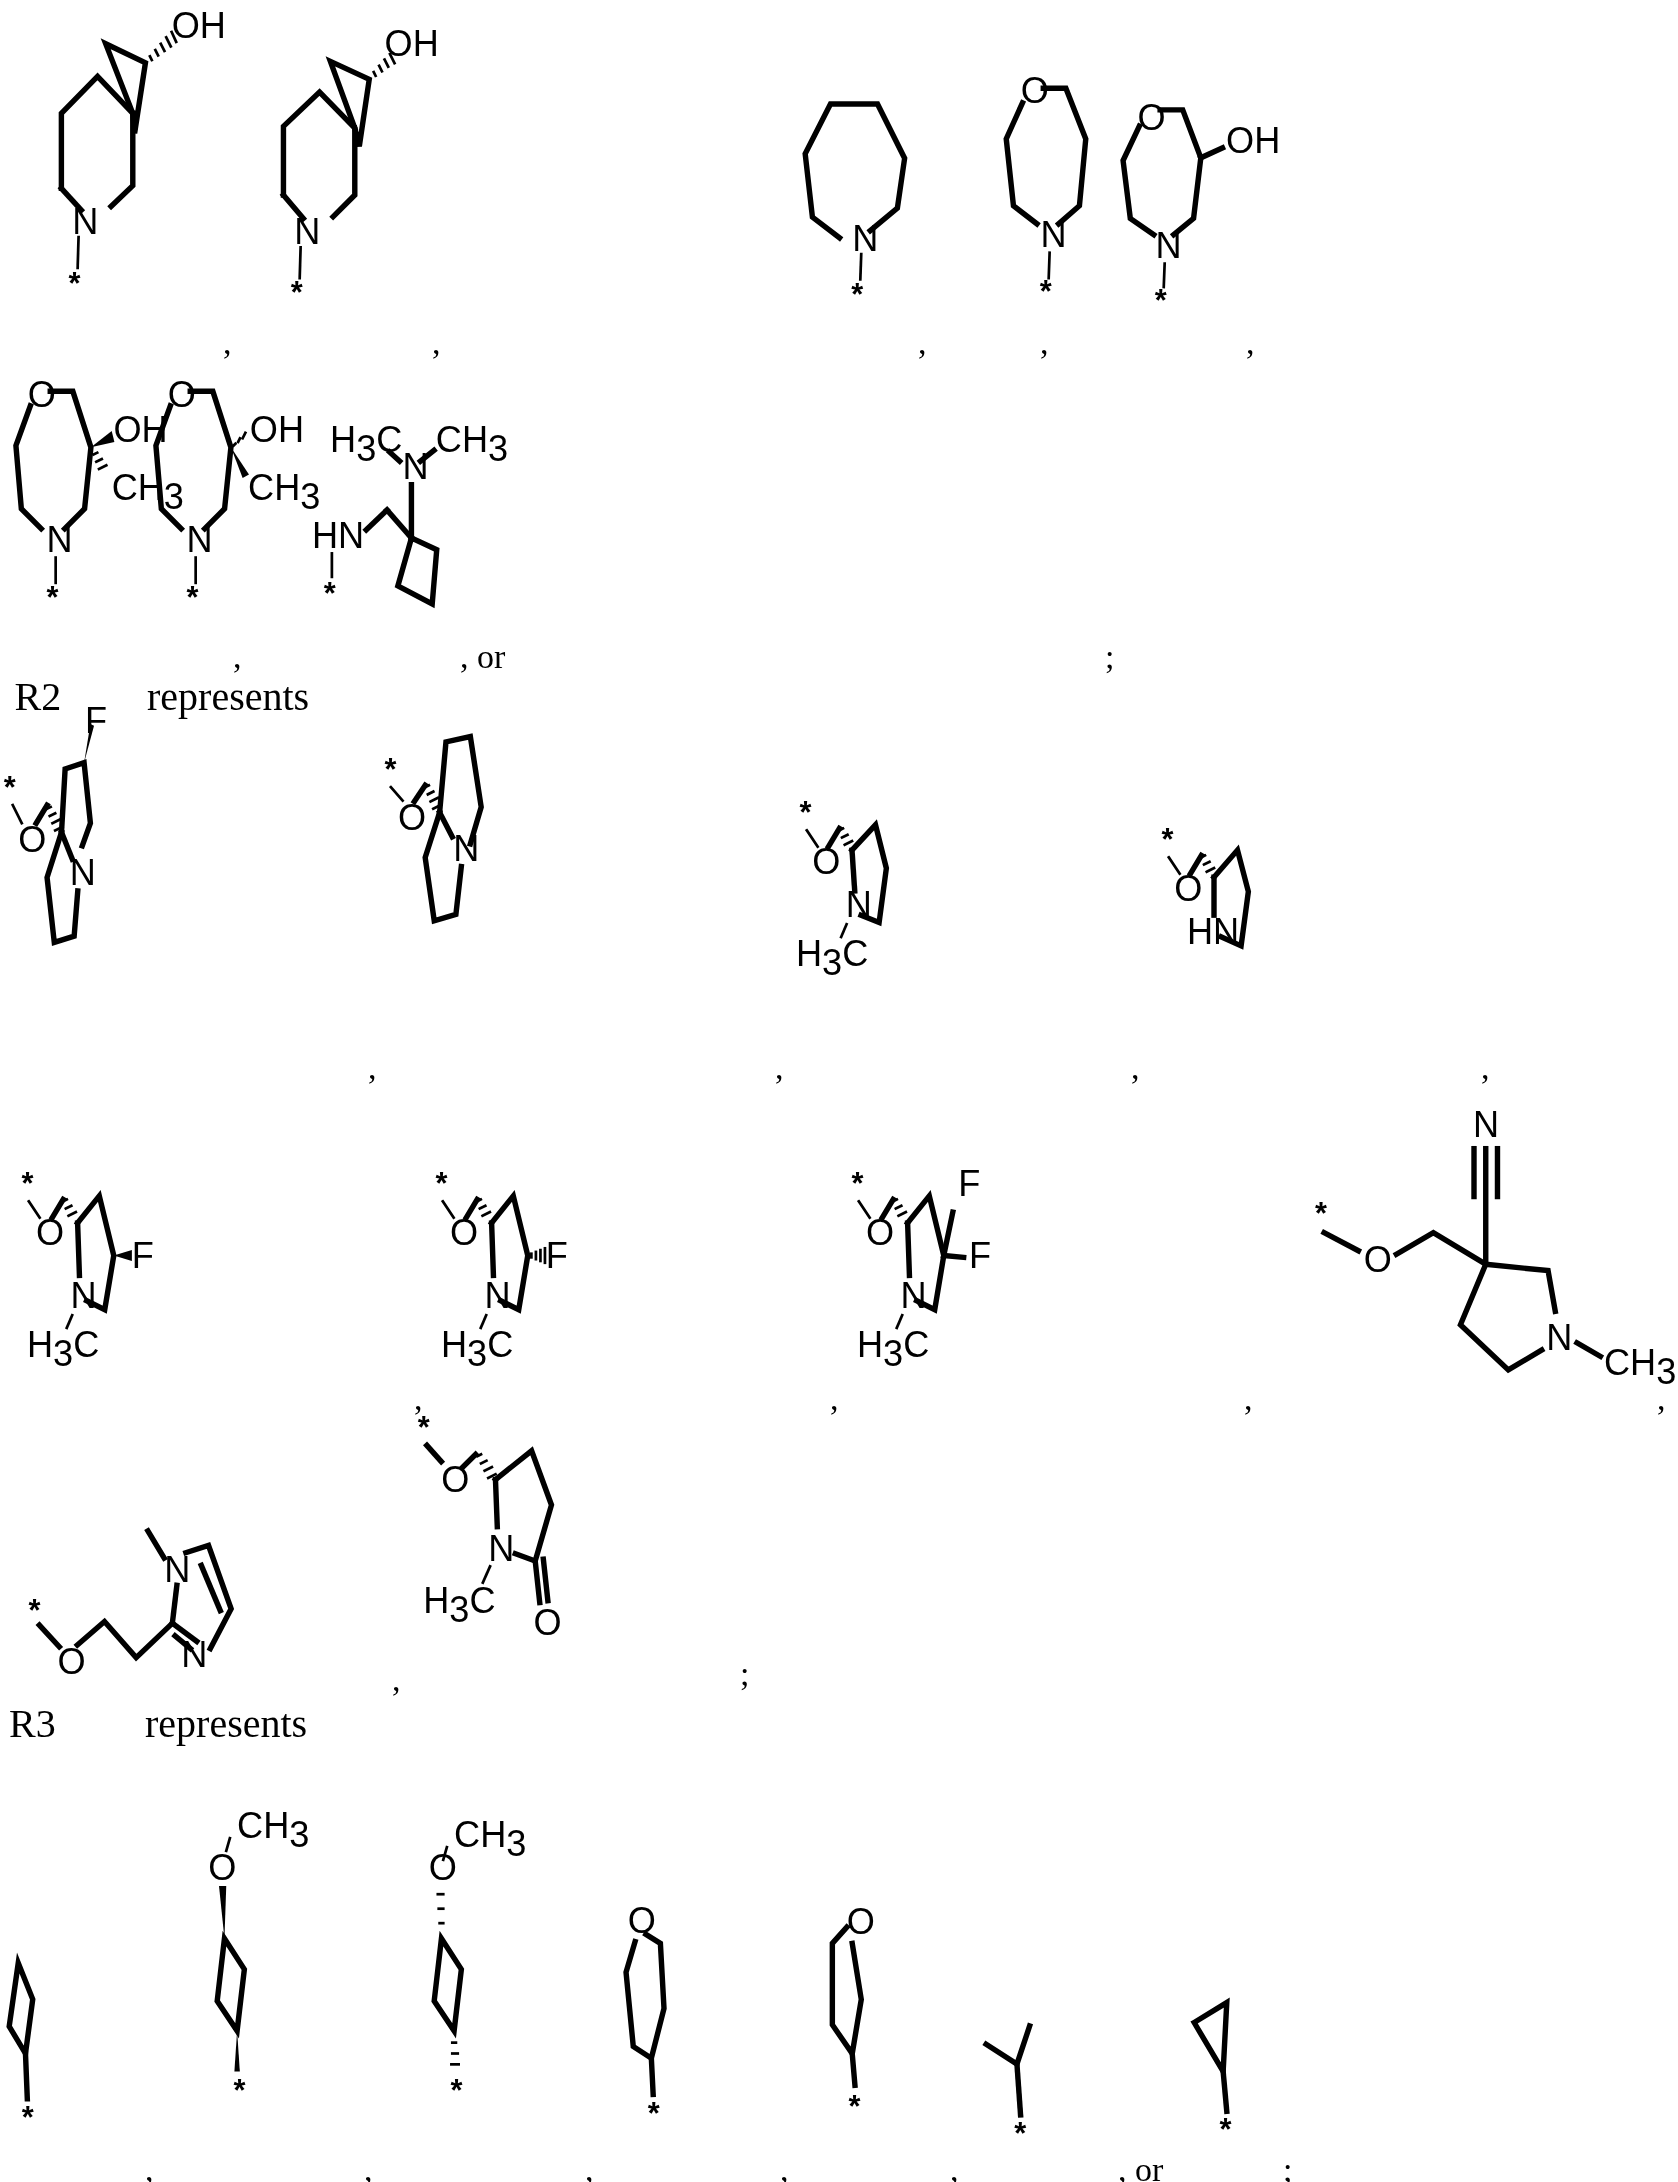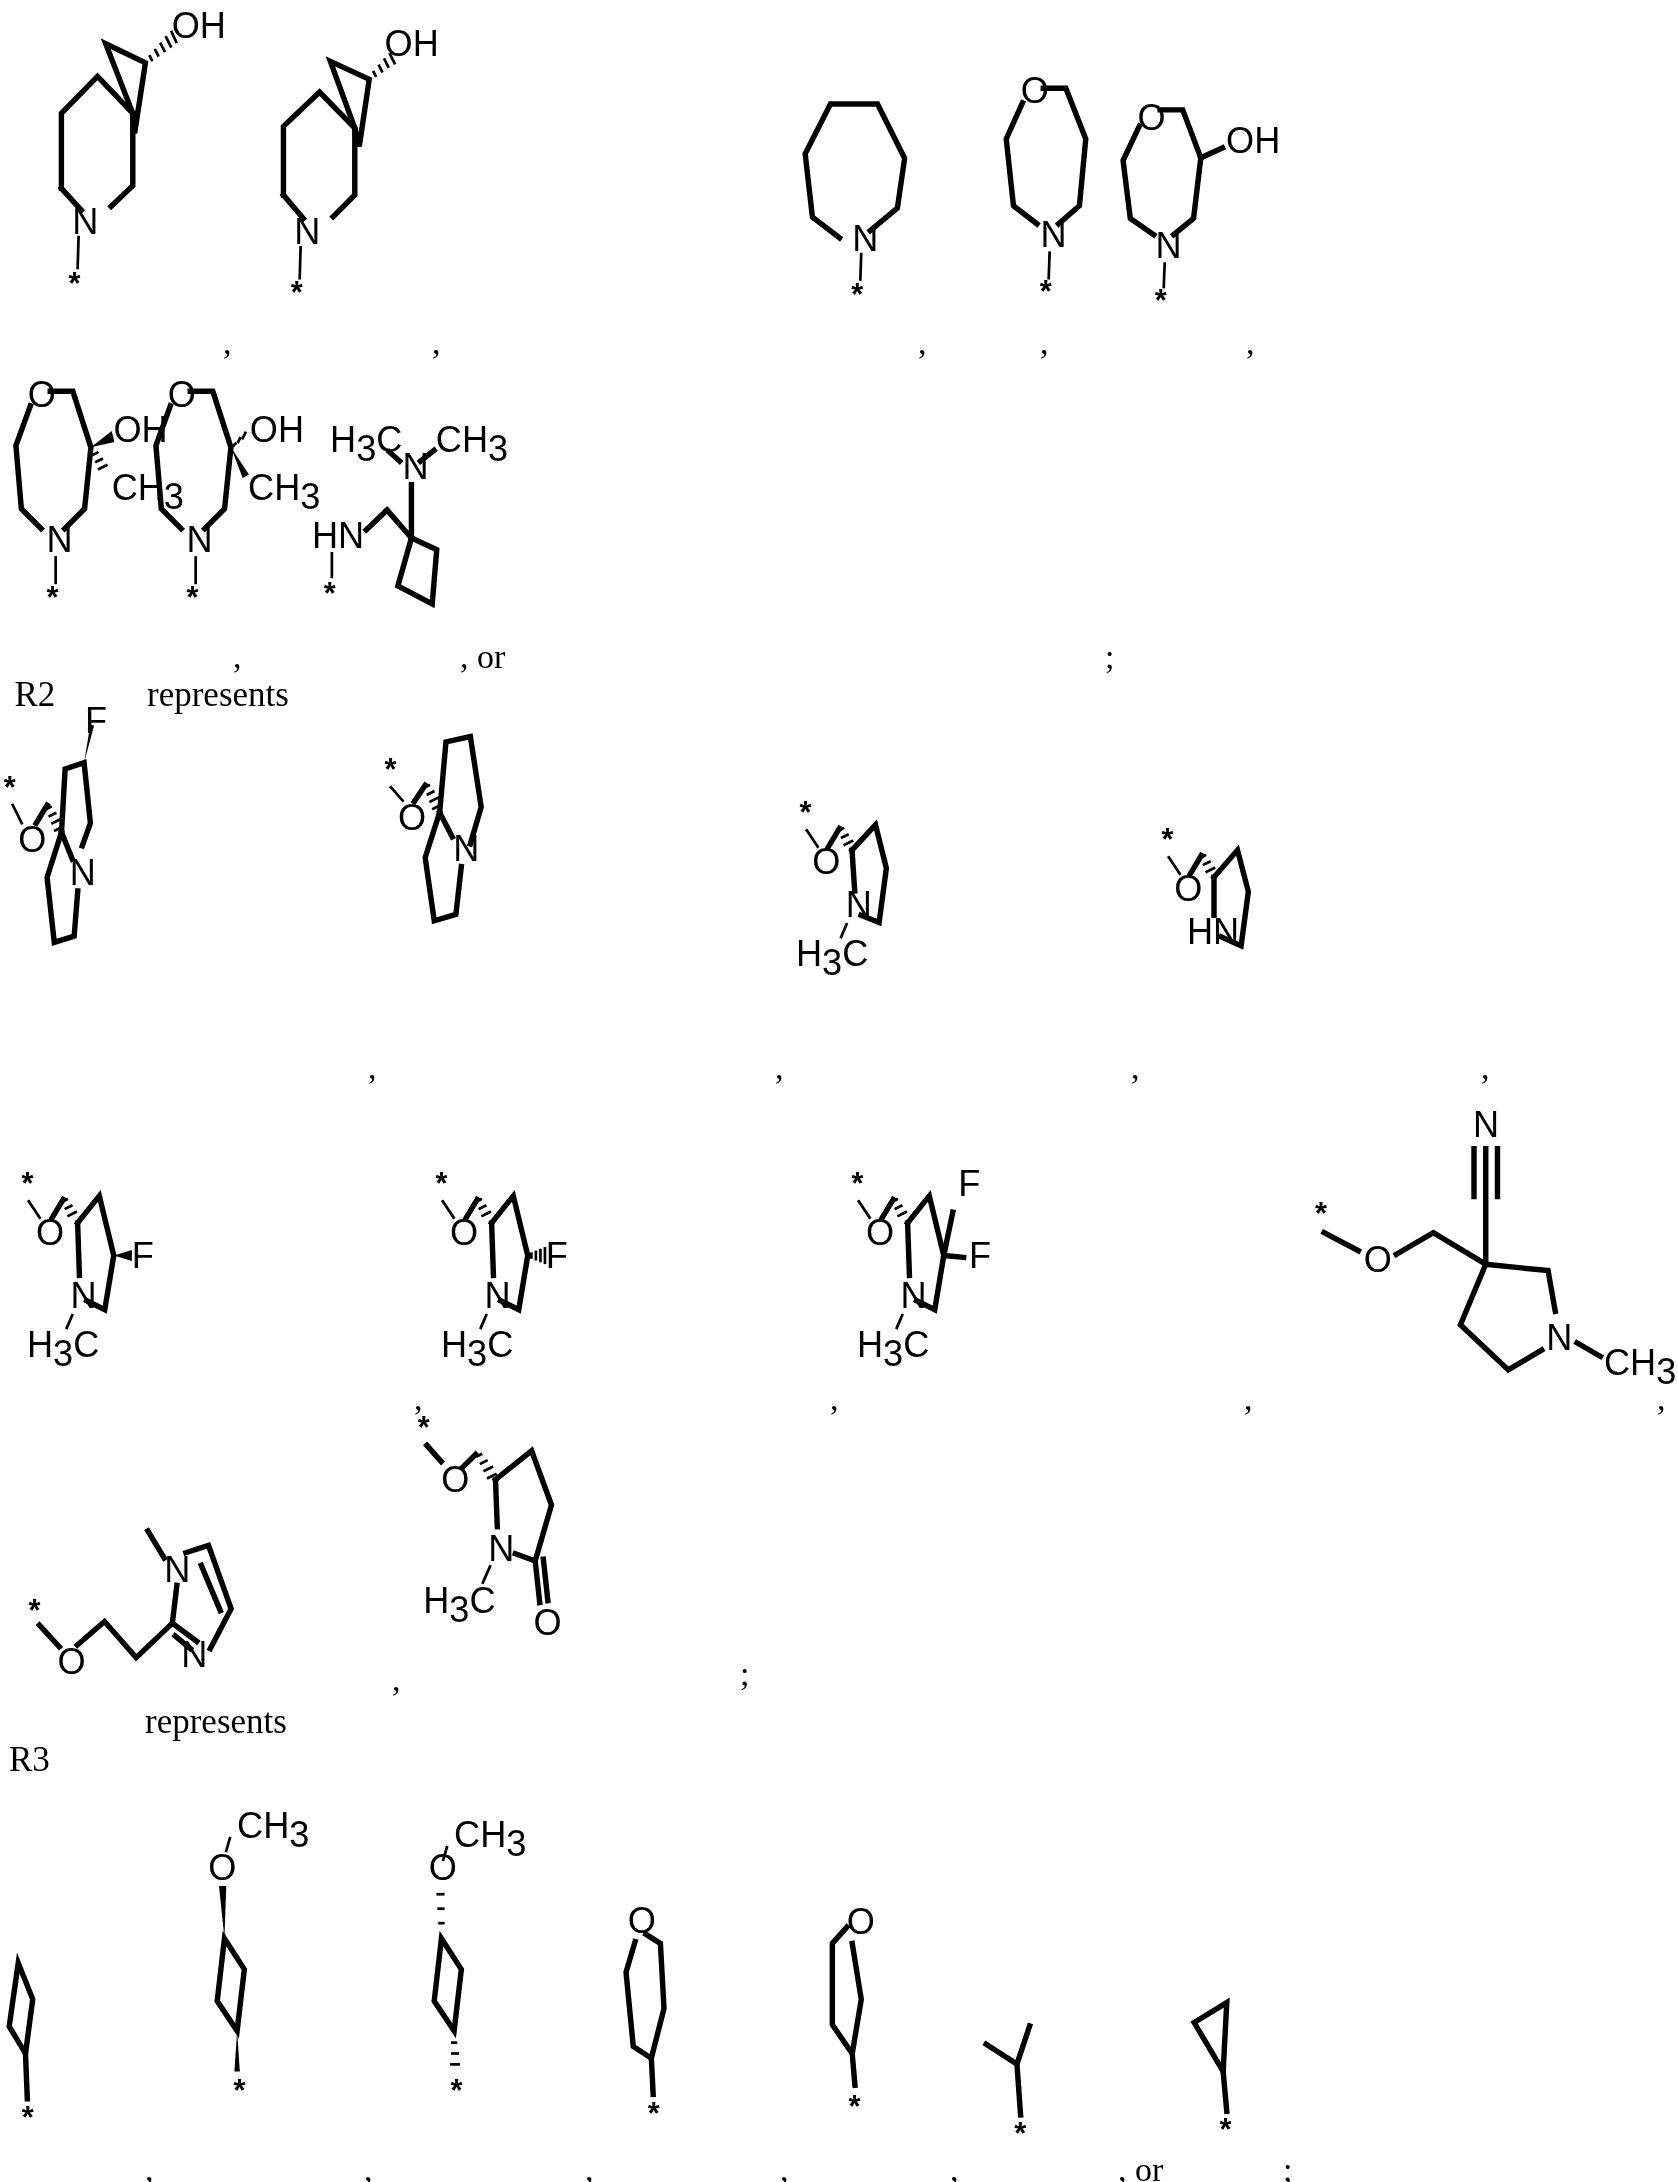--- a/index.html
+++ b/index.html
@@ -3,21 +3,21 @@
 <meta charset="utf-8">
 <style>
   html, body { margin:0; padding:0; background:#ffffff; }
   body { width:1679px; height:2183px; position:relative; overflow:hidden; font-family:"Liberation Serif", serif; color:#000; }
   .mol { position:absolute; }
   .mol svg { overflow:visible; }
   .mol svg line, .mol svg polyline, .mol svg polygon.ring { stroke:#000; stroke-width:6; fill:none; stroke-linecap:square; stroke-linejoin:miter; }
   .mol svg text { font-family:"Liberation Sans", sans-serif; font-size:40px; fill:#000; }
   .mol svg text.star { font-size:34px; font-weight:bold; }
   .punct { position:absolute; font-family:"Liberation Serif", serif; font-size:34px; line-height:1; }
-  .label { position:absolute; font-family:"Liberation Serif", serif; font-size:35px; line-height:1; }
+  .label { position:absolute; font-family:"Liberation Serif", serif; font-size:40px; line-height:1; }
   .wedge { fill:#000; stroke:none; }
   .hash line { stroke-width:3 !important; }
 </style>
 </head>
 <body>
 
 <div class="mol" style="left:18px;top:0px;">
 <svg width="235" height="299" viewBox="0 0 260 330">
   <polyline points="48,208 48,125 88,84 127,125 127,205 103,228"></polyline>
   <line x1="48" y1="208" x2="70" y2="232"></line>
@@ -342,21 +342,21 @@
   <line x1="88" y1="76" x2="90" y2="128"></line>
   <line x1="132" y1="166" x2="137" y2="212"></line>
   <line x1="141" y1="164" x2="146" y2="210"></line>
   <text x="130" y="248">O</text>
   <text x="80" y="166">N</text>
   <line x1="82" y1="172" x2="74" y2="190" style="stroke-width:3"></line>
   <text x="8" y="224"><tspan>H</tspan><tspan class="sub" dy="10">3</tspan><tspan dy="-10">C</tspan></text>
 </svg></div>
 <span class="punct" style="left:740px;top:1657px;">;</span>
 
-<span class="label" style="left:9px;top:1742px;">R3</span>
+<span class="label" style="left:9px;top:1704px;">R3</span>
 <span class="label" style="left:145px;top:1704px;">represents</span>
 
 <div class="mol" style="left:0px;top:1954px;">
 <svg width="127" height="181" viewBox="0 0 140 200">
   <polygon class="ring" points="20,10 36,50 28,110 10,80"></polygon>
   <line x1="28" y1="110" x2="30" y2="160"></line>
   <text x="24" y="192" class="star">*</text>
 </svg></div>
 <span class="punct" style="left:145px;top:2153px;">,</span>
 

